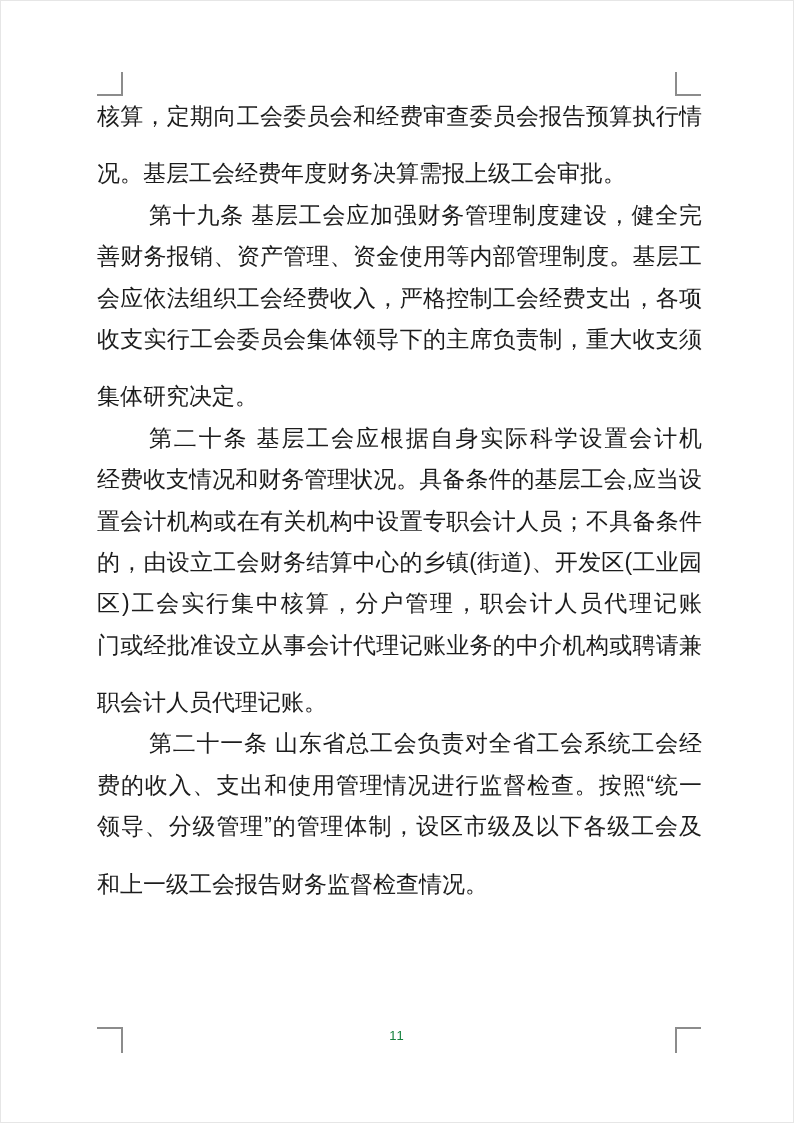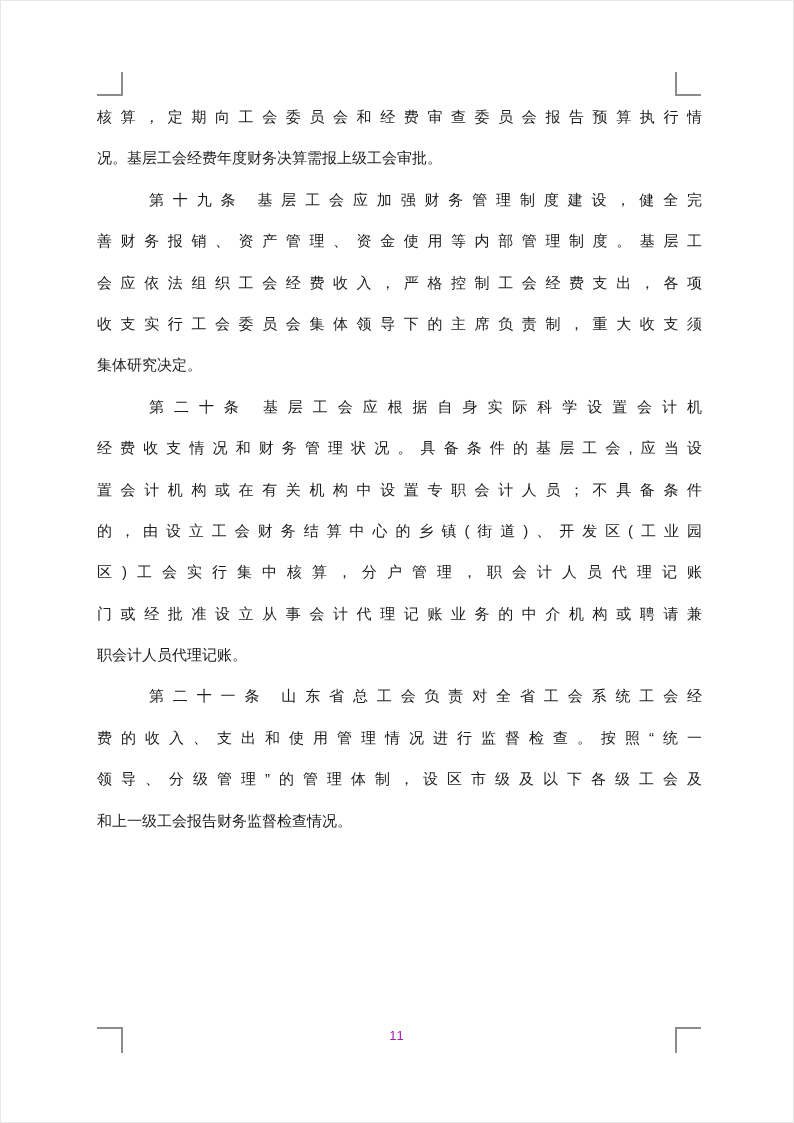--- a/index.html
+++ b/index.html
@@ -28,54 +28,55 @@
   .crop-bl { left: 96px;  top: 1026px; border-right: 2px solid #8c8c8c; border-top:    2px solid #8c8c8c; height: 24px; }
   .crop-br { left: 674px; top: 1026px; border-left:  2px solid #8c8c8c; border-top:    2px solid #8c8c8c; height: 24px; }
 
   
   .text-body {
     position: absolute;
     left: 96px;
     top: 95px;
     width: 605px;
     color: #1c1c1c;
-    font-size: 15px;
+    font-size: 23px;
   }
   .line {
     height: 41.4px;
     line-height: 41.4px;
     overflow: hidden;
     white-space: nowrap;
   }
   .line.fill {
     text-align: justify;
     text-align-last: justify;
     white-space: normal;
   }
   .line.end {
     text-align: right;
     text-align-last: left;
+    margin-top: 16px;
   }
   .line.indent {
     text-indent: 52px;
   }
   .line.heading {
     text-align: center;
     text-align-last: center;
     letter-spacing: 1px;
   }
 
   .page-number {
     position: absolute;
     left: 0;
     right: 0;
     top: 1027px;
     text-align: center;
     font-size: 13px;
-    color: #a21caf;
+    color: #15803d;
     letter-spacing: 1px;
   }
 </style>
 </head>
 <body>
 
 <div class="page">
   <div class="crop-mark crop-tl"></div>
   <div class="crop-mark crop-tr"></div>
   <div class="crop-mark crop-bl"></div>

